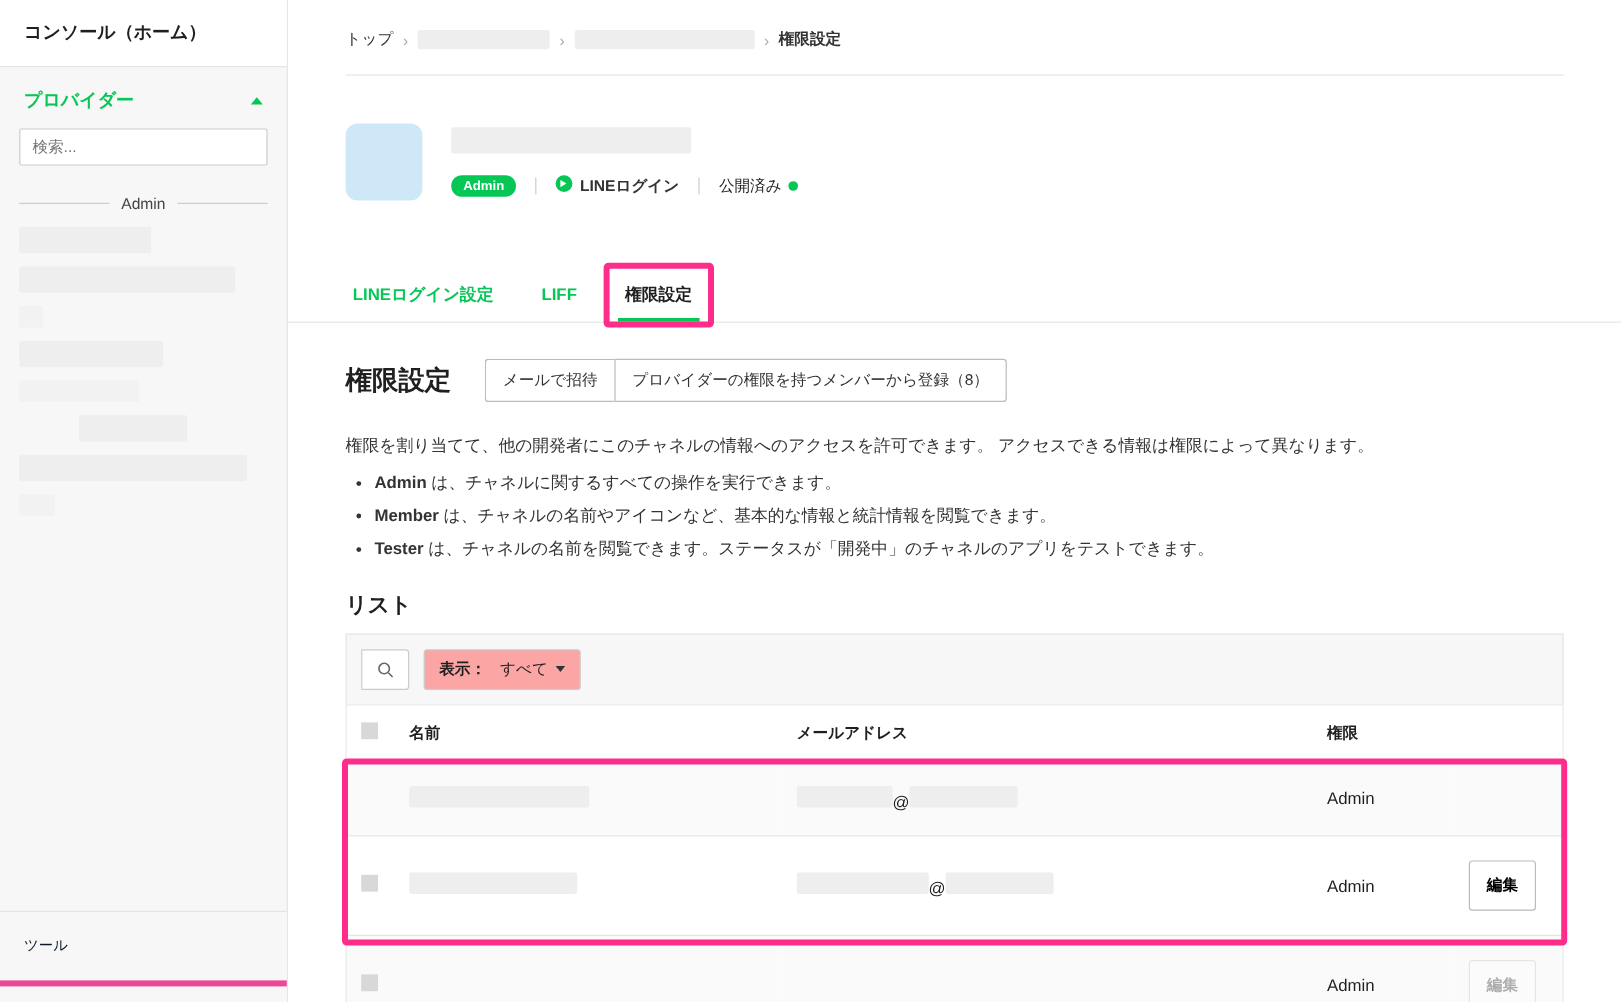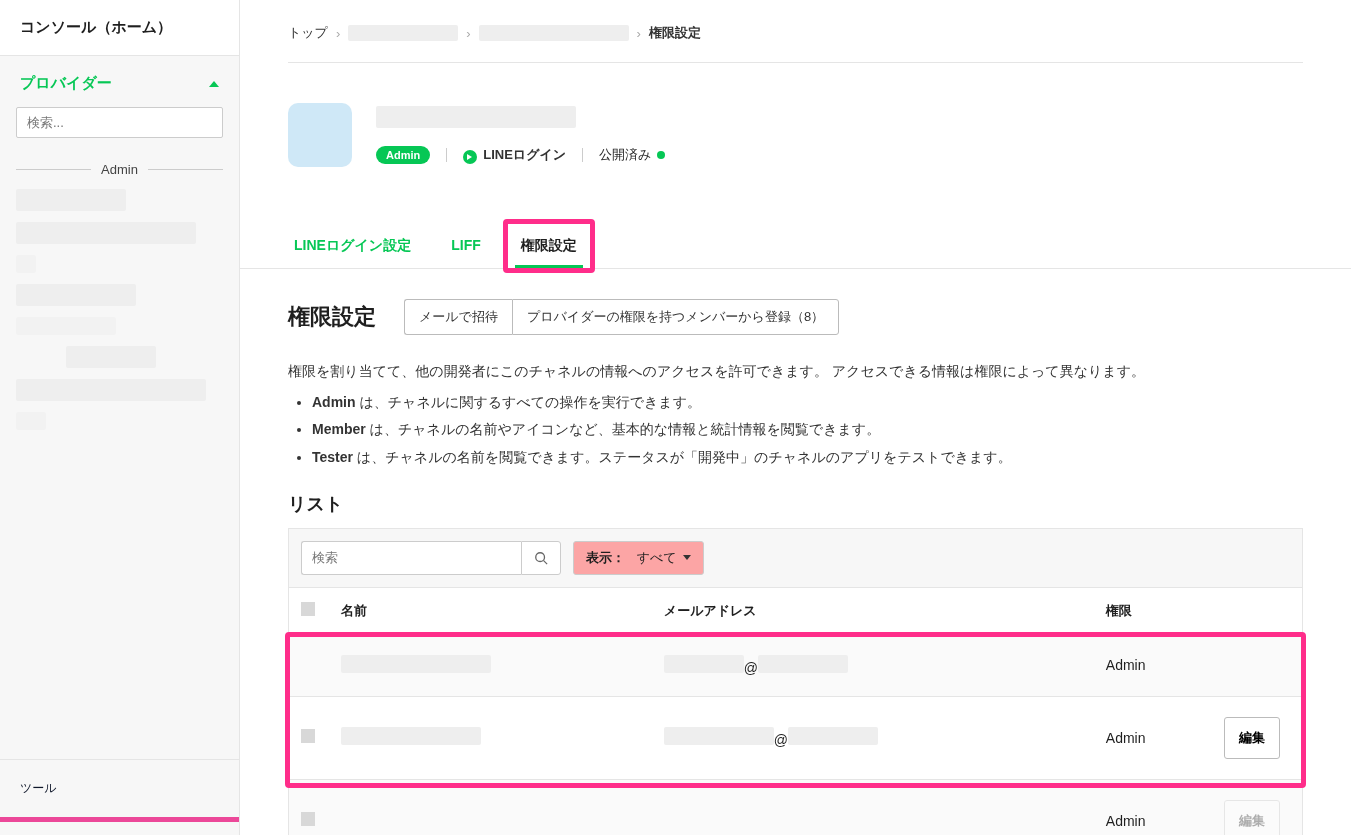--- a/index.html
+++ b/index.html
@@ -25,21 +25,21 @@
 .breadcrumb { display: flex; align-items: center; gap: 8px; padding: 24px 48px 20px; font-size: 13px; color: #333; }
 .breadcrumb .sep { color: #aaa; }
 .breadcrumb .current { font-weight: 700; }
 .hr { height: 1px; background: #e5e5e5; margin: 0 48px; }
 .channel-header { display: flex; align-items: center; gap: 24px; padding: 40px 48px 30px; }
 .channel-icon { width: 64px; height: 64px; background: #cfe8f7; border-radius: 10px; }
 .channel-meta h1 { font-size: 22px; font-weight: 700; margin-bottom: 12px; }
 .meta-row { display: flex; align-items: center; gap: 16px; font-size: 13px; }
 .badge-admin { background: #06c755; color: #fff; font-size: 11px; font-weight: 700; padding: 3px 10px; border-radius: 10px; }
 .vline { width: 1px; height: 14px; background: #ccc; }
-.login-type { display: flex; align-items: flex-end; gap: 6px; color: #333; font-weight: 700; }
+.login-type { display: flex; align-items: flex-start; gap: 6px; color: #333; font-weight: 700; }
 .arrow-circle { width: 14px; height: 14px; background: #06c755; border-radius: 50%; position: relative; }
 .arrow-circle::after { content: ""; position: absolute; left: 4px; top: 4px; width: 0; height: 0; border-left: 5px solid #fff; border-top: 3px solid transparent; border-bottom: 3px solid transparent; }
 .status { display: flex; align-items: center; gap: 6px; }
 .dot-green { width: 8px; height: 8px; background: #06c755; border-radius: 50%; }
 .tabs { display: flex; gap: 28px; padding: 0 48px; border-bottom: 1px solid #e5e5e5; margin-top: 30px; }
 .tab { padding: 10px 6px; font-size: 14px; font-weight: 700; color: #06c755; cursor: pointer; border-bottom: 3px solid transparent; }
 .tab.active { color: #1f1f1f; border-bottom-color: #06c755; }
 .tab-highlight { position: relative; }
 .tab-highlight::before { content: ""; position: absolute; left: -12px; right: -12px; top: -8px; bottom: -8px; border: 5px solid #ff2d8a; border-radius: 4px; pointer-events: none; }
 .section { padding: 30px 48px 0; }
@@ -156,21 +156,20 @@
           <li><b>Member</b><span> は、チャネルの名前やアイコンなど、基本的な情報と統計情報を閲覧できます。</span></li>
           <li><b>Tester</b><span> は、チャネルの名前を閲覧できます。ステータスが「開発中」のチャネルのアプリをテストできます。</span></li>
         </ul>
       </div>
     </section>
 
     <section class="list-section">
       <h3>リスト</h3>
       <div class="list-toolbar">
         <div class="search-group">
-          <input type="text" placeholder="検索" style="">
           <button>
             <svg class="svg-search" viewBox="0 0 16 16" fill="none" stroke="#666" stroke-width="1.5">
                 <circle cx="7" cy="7" r="5"></circle>
                 <line x1="11" y1="11" x2="15" y2="15"></line>
               </svg>
           </button>
         </div>
         <div class="display-filter">
           <b>表示：</b>&nbsp;<span>すべて</span>
           <span class="caret-down"></span>

